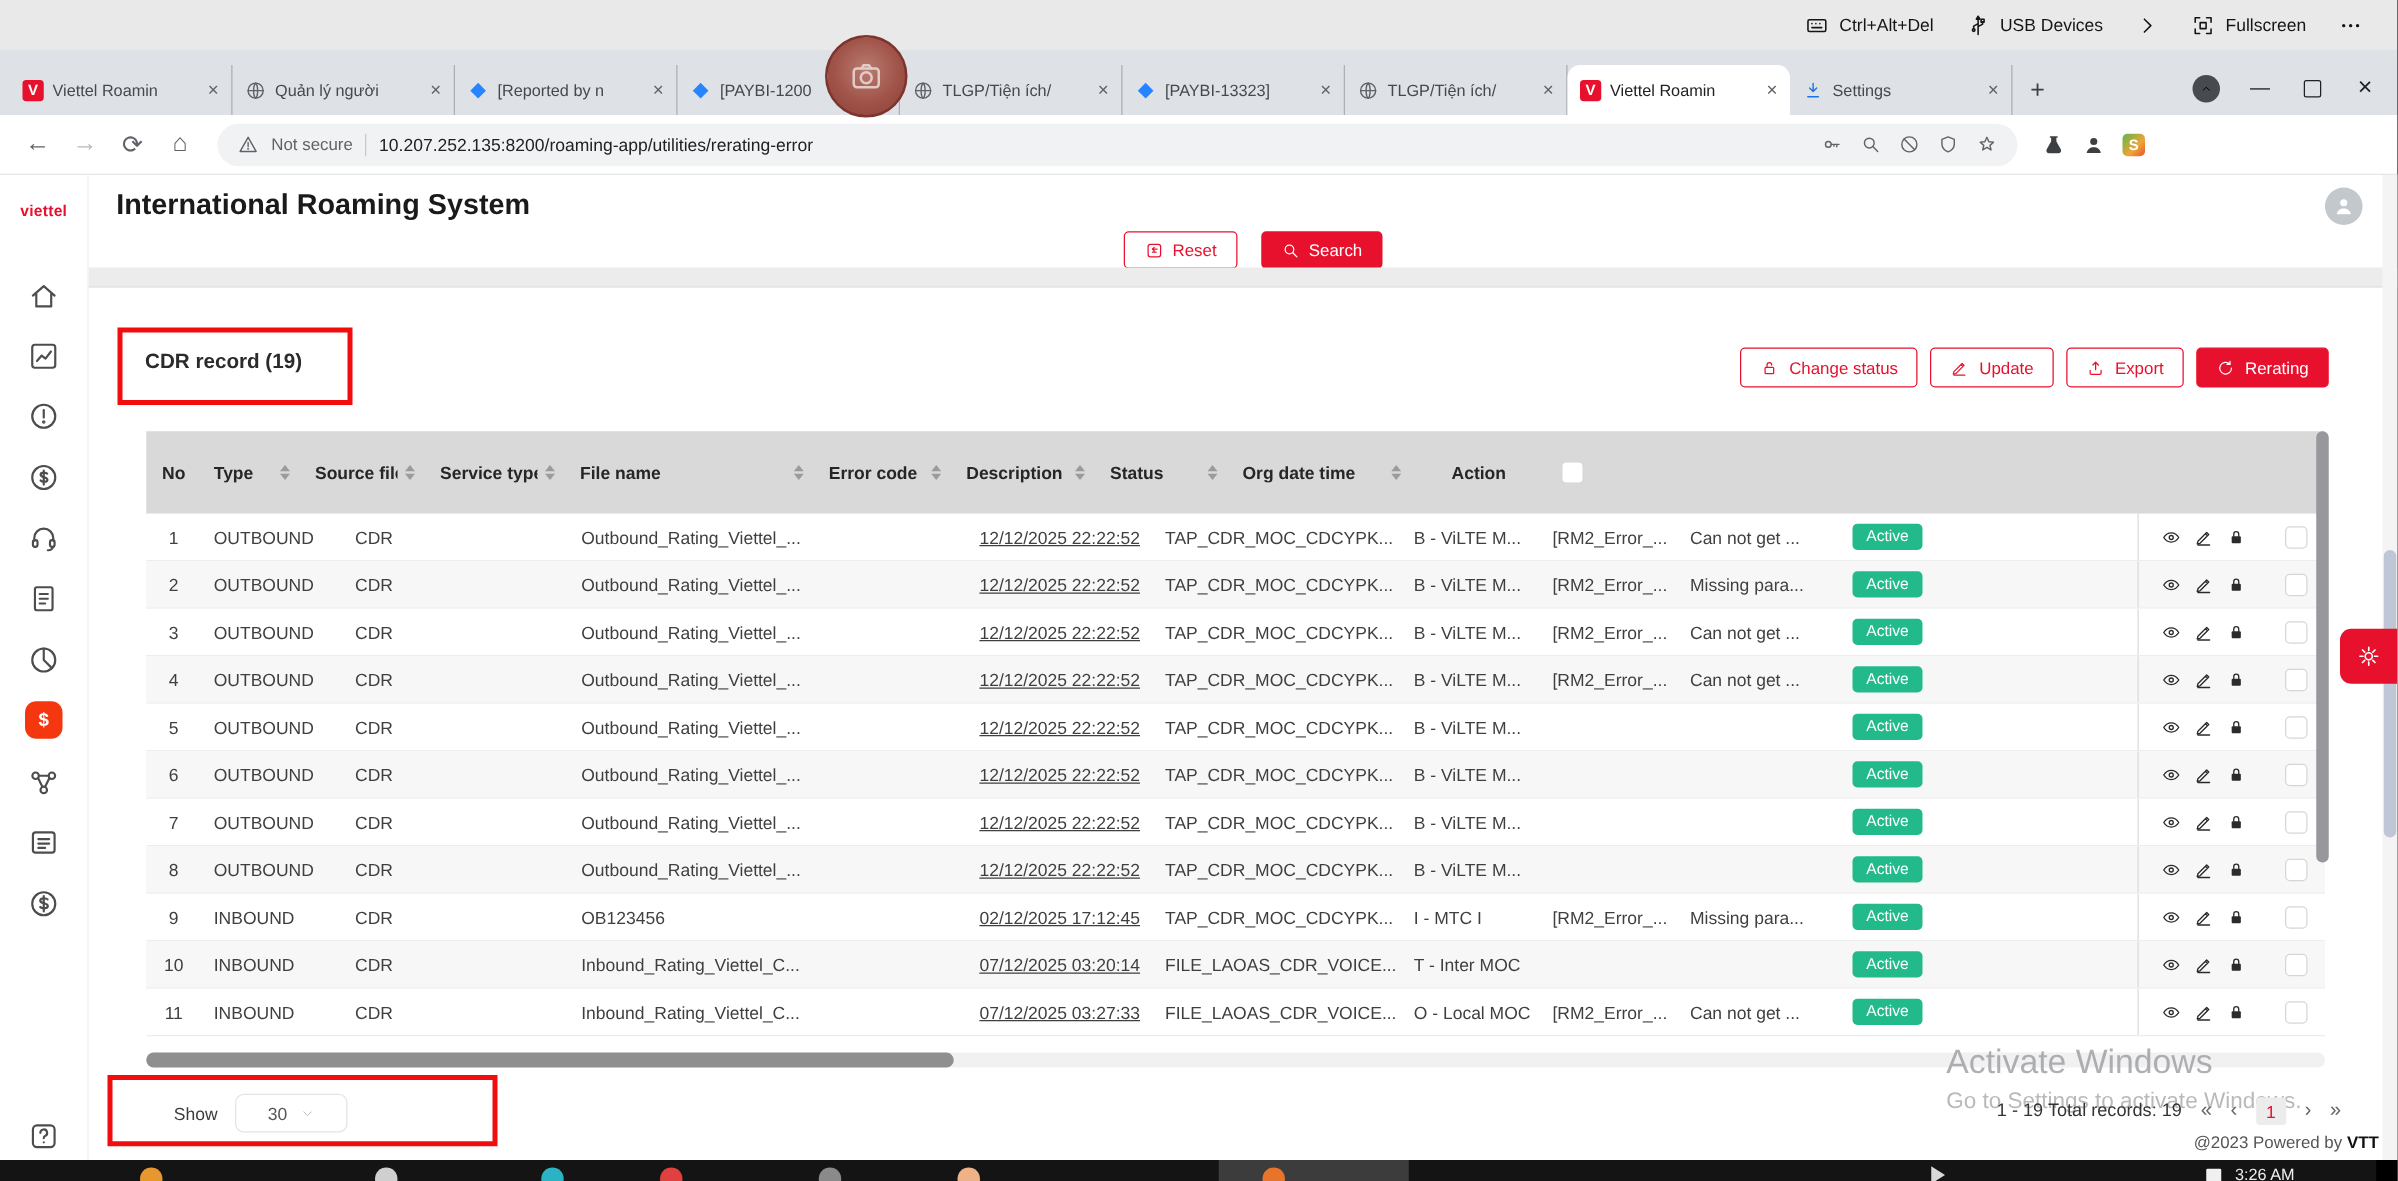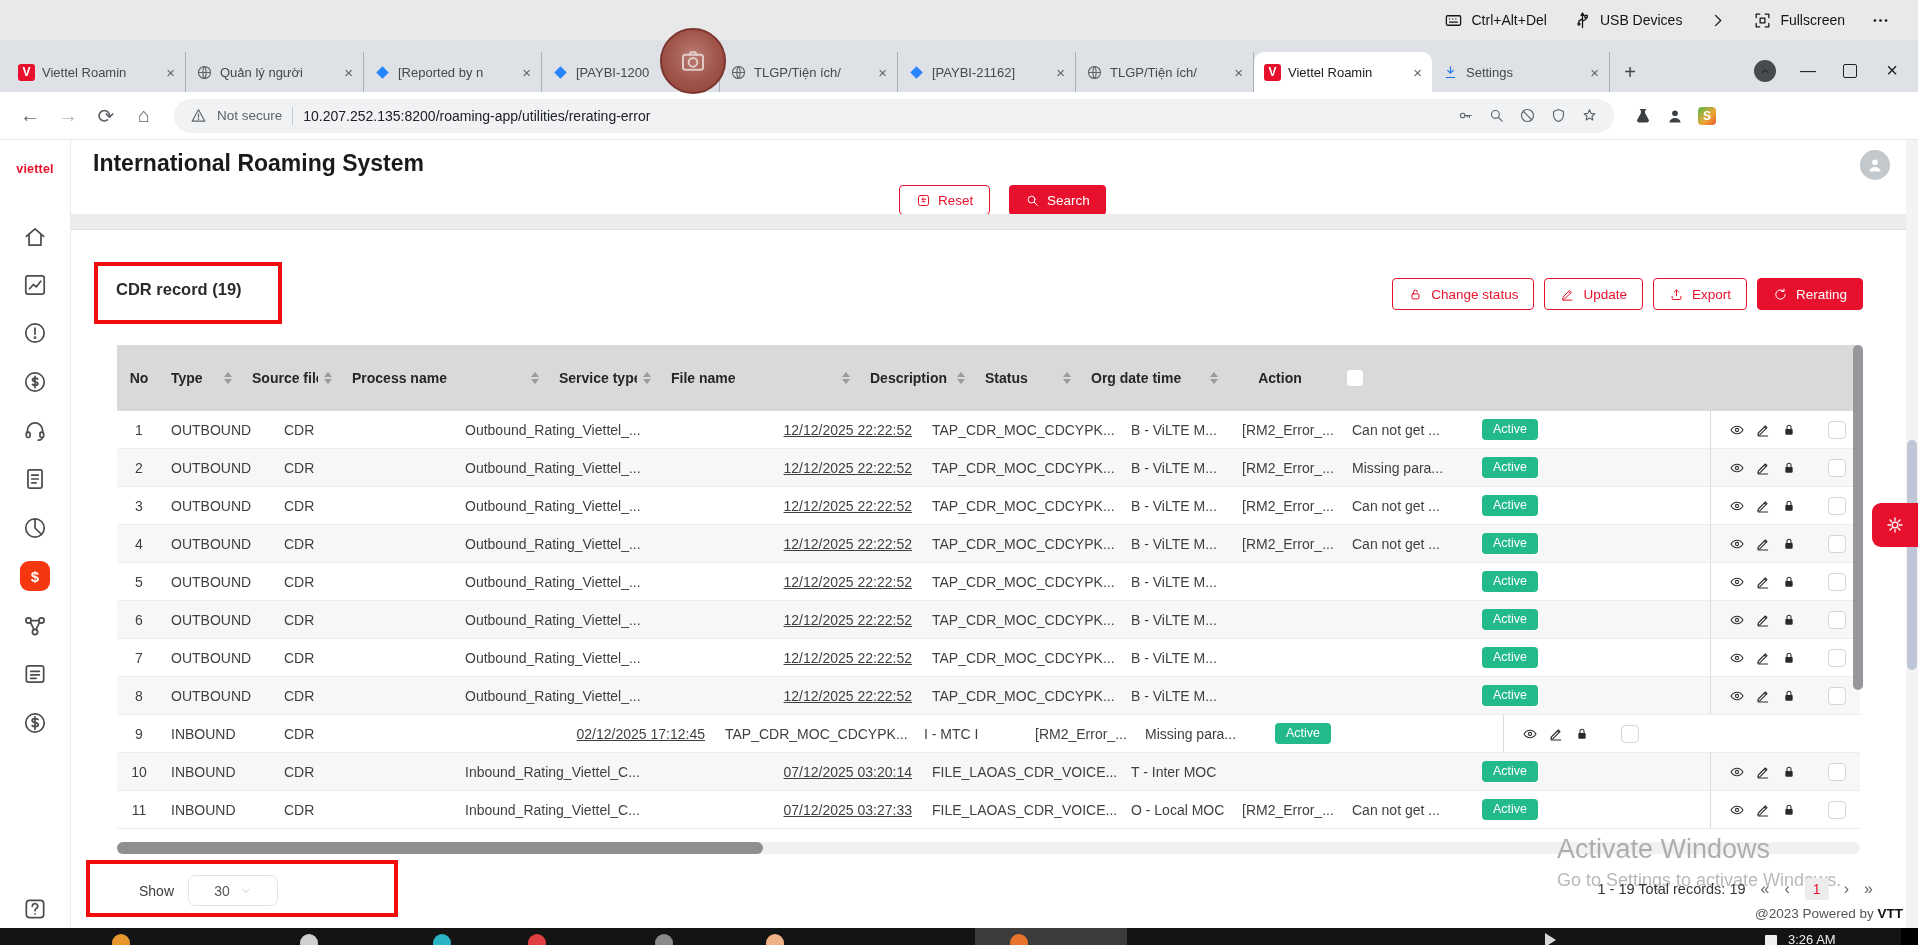--- a/index.html
+++ b/index.html
@@ -250,21 +250,21 @@
         </span>
         <span class="tab-label">TLGP/Tiện ích/</span>
         <span class="tab-close">×</span>
       </div>
       <div class="tab">
         <span class="ico tab-fav" style="color: rgb(95, 99, 104);">
           <svg viewBox="0 0 24 24" fill="none" stroke="currentColor" stroke-width="1.6" stroke-linecap="round" stroke-linejoin="round">
             <path d="M12 3.2l8.8 8.8-8.8 8.8L3.2 12z" fill="#2684ff" stroke="none"></path>
           </svg>
         </span>
-        <span class="tab-label">[PAYBI-21162]</span>
+        <span class="tab-label">[PAYBI-13323]</span>
         <span class="tab-close">×</span>
       </div>
       <div class="tab">
         <span class="ico tab-fav" style="color: rgb(95, 99, 104);">
           <svg viewBox="0 0 24 24" fill="none" stroke="currentColor" stroke-width="1.6" stroke-linecap="round" stroke-linejoin="round">
             <circle cx="12" cy="12" r="8.5"></circle>
             <path d="M3.5 12h17M12 3.5c3 2.7 3 14.3 0 17-3-2.7-3-14.3 0-17z"></path>
           </svg>
         </span>
         <span class="tab-label">TLGP/Tiện ích/</span>
@@ -533,36 +533,36 @@
               <i class="dn"></i>
             </span>
           </div>
           <div class="th" style="width: 100px;">
             <span class="lbl">Source file</span>
             <span class="sorter">
               <i class="up"></i>
               <i class="dn"></i>
             </span>
           </div>
-          <div class="th" style="width: 207px;">
-            <span class="lbl">Process name</span>
-            <span class="sorter">
-              <i class="up"></i>
-              <i class="dn"></i>
-            </span>
-          </div>
           <div class="th" style="width: 112px;">
             <span class="lbl">Service type</span>
             <span class="sorter">
               <i class="up"></i>
               <i class="dn"></i>
             </span>
           </div>
           <div class="th" style="width: 199px;">
             <span class="lbl">File name</span>
+            <span class="sorter">
+              <i class="up"></i>
+              <i class="dn"></i>
+            </span>
+          </div>
+          <div class="th" style="width: 110px;">
+            <span class="lbl">Error code</span>
             <span class="sorter">
               <i class="up"></i>
               <i class="dn"></i>
             </span>
           </div>
           <div class="th" style="width: 115px;">
             <span class="lbl">Description</span>
             <span class="sorter">
               <i class="up"></i>
               <i class="dn"></i>
@@ -908,20 +908,21 @@
             </div>
             <div class="td center" style="width: 46px;">
               <span class="cb"></span>
             </div>
           </div>
           <div class="tr">
             <div class="td center" style="width: 44px;">9</div>
             <div class="td" style="width: 113px;">INBOUND</div>
             <div class="td" style="width: 81px;">CDR</div>
             <div class="td" style="width: 100px;"></div>
+            <div class="td" style="width: 207px;">OB123456</div>
             <div class="td" style="width: 112px;"></div>
             <div class="td right" style="width: 148px;">02/12/2025 17:12:45</div>
             <div class="td" style="width: 199px;">TAP_CDR_MOC_CDCYPK...</div>
             <div class="td" style="width: 111px;">I - MTC I</div>
             <div class="td" style="width: 110px;">[RM2_Error_...</div>
             <div class="td" style="width: 115px;">Missing para...</div>
             <div class="td center" style="width: 106px;">
               <span class="badge">Active</span>
             </div>
             <div class="td" style="width: 147px;"></div>

